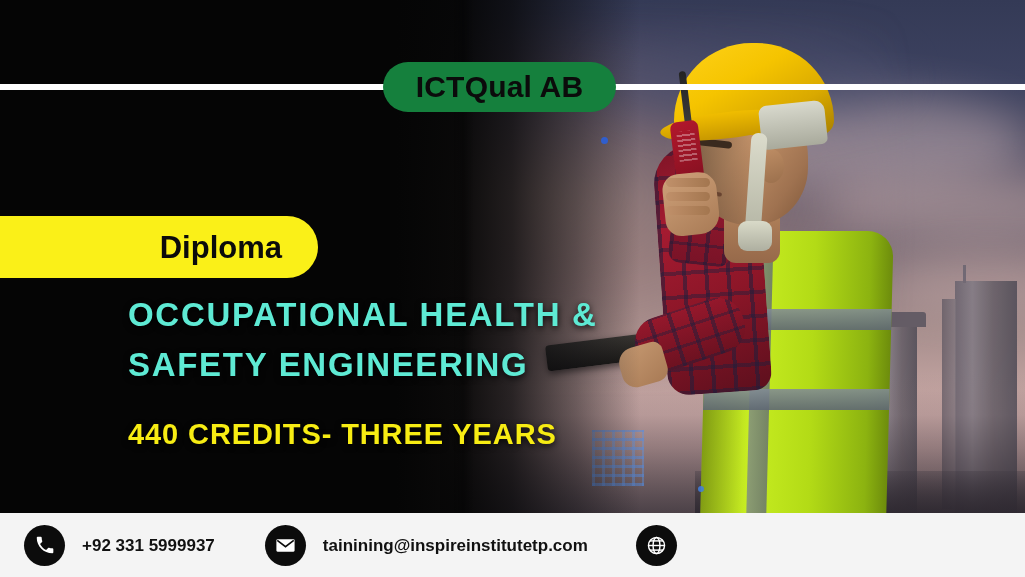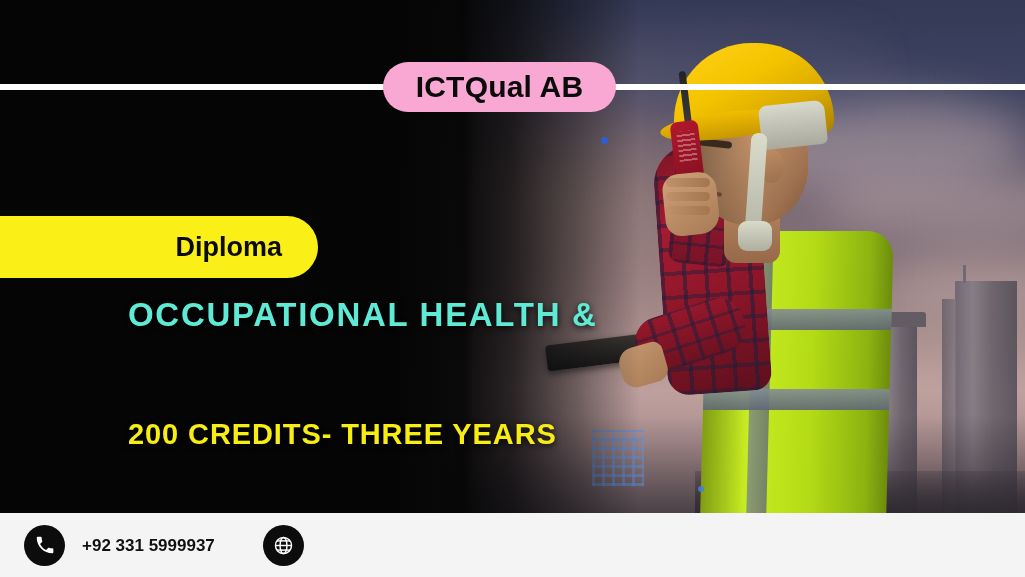--- a/index.html
+++ b/index.html
@@ -283,21 +283,21 @@
   }
 
   
   .rule {
     position:absolute; left:0; top:84px; width:1025px; height:6px;
     background:#ffffff;
   }
   .title-badge {
     position:absolute; left:383px; top:62px;
     width:233px; height:50px;
-    background:#f9a8d4;
+    background:#15803d;
     border-radius:25px;
     display:flex; align-items:center; justify-content:center;
   }
   .title-badge span {
     color:#0b0b0b;
     font-size:30px;
     font-weight:bold;
     letter-spacing:.2px;
     line-height:1;
     white-space:nowrap;
@@ -307,21 +307,21 @@
   .diploma-pill {
     position:absolute; left:-30px; top:216px;
     width:348px; height:62px;
     background:#faf018;
     border-radius:0 31px 31px 0;
     display:flex; align-items:center; justify-content:flex-end;
     padding-right:36px;
   }
   .diploma-pill span {
     color:#0b0b0b;
-    font-size:27px;
+    font-size:31px;
     font-weight:bold;
     line-height:1;
     white-space:nowrap;
   }
 
   
   .headline {
     position:absolute; left:128px; top:290px;
     width:620px;
     color:#5eead4;
@@ -447,35 +447,45 @@
   <div class="title-badge">
     <span>ICTQual AB</span>
   </div>
 
   <div class="diploma-pill">
     <span>Diploma</span>
   </div>
 
   <div class="headline">
     <span class="ln">OCCUPATIONAL HEALTH &amp;</span>
+    <span class="ln">SAFETY ENGINEERING</span>
   </div>
 
-  <div class="subline">200 CREDITS- THREE YEARS</div>
+  <div class="subline">440 CREDITS- THREE YEARS</div>
 
   <div class="footer">
 
     <div class="contact phone">
       <span class="ico">
         <svg width="22" height="22" viewBox="0 0 24 24" fill="#ffffff">
           <path d="M6.6 10.8c1.5 2.9 3.7 5.1 6.6 6.6l2.2-2.2c.3-.3.7-.4 1-.2 1.2.4 2.4.6 3.7.6.6 0 1 .4 1 1V20c0 .6-.4 1-1 1C10.6 21 3 13.4 3 4c0-.6.4-1 1-1h3.4c.6 0 1 .4 1 1 0 1.3.2 2.5.6 3.7.1.3 0 .7-.2 1l-2.2 2.1z"></path>
         </svg>
       </span>
       <span class="contact-text">+92 331 5999937</span>
     </div>
 
+    <div class="contact email">
+      <span class="ico">
+        <svg width="23" height="23" viewBox="0 0 24 24">
+          <rect x="2.5" y="5.5" width="19" height="13" rx="1.2" fill="#ffffff"></rect>
+          <path d="M3.4 6.6 12 13.2l8.6-6.6" fill="none" stroke="#0c0c0c" stroke-width="1.7"></path>
+        </svg>
+      </span>
+      <span class="contact-text">tainining@inspireinstitutetp.com</span>
+    </div>
 
     <div class="contact website">
       <span class="ico">
         <svg width="23" height="23" viewBox="0 0 24 24" fill="none" stroke="#ffffff" stroke-width="1.5">
           <circle cx="12" cy="12" r="8.4"></circle>
           <ellipse cx="12" cy="12" rx="3.6" ry="8.4"></ellipse>
           <line x1="3.6" y1="12" x2="20.4" y2="12"></line>
           <line x1="5.1" y1="7.2" x2="18.9" y2="7.2"></line>
           <line x1="5.1" y1="16.8" x2="18.9" y2="16.8"></line>
         </svg>

